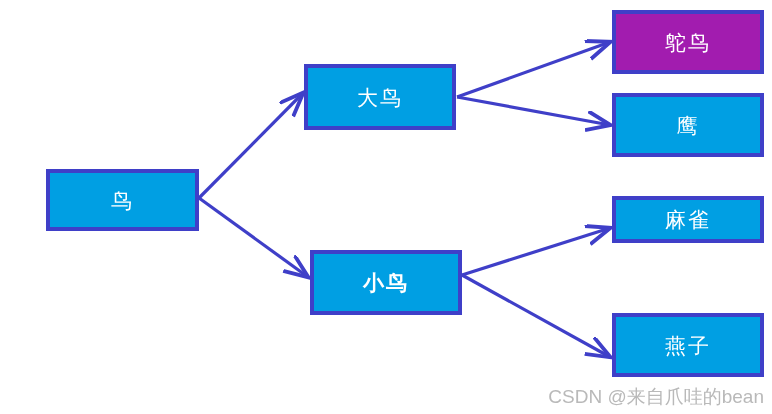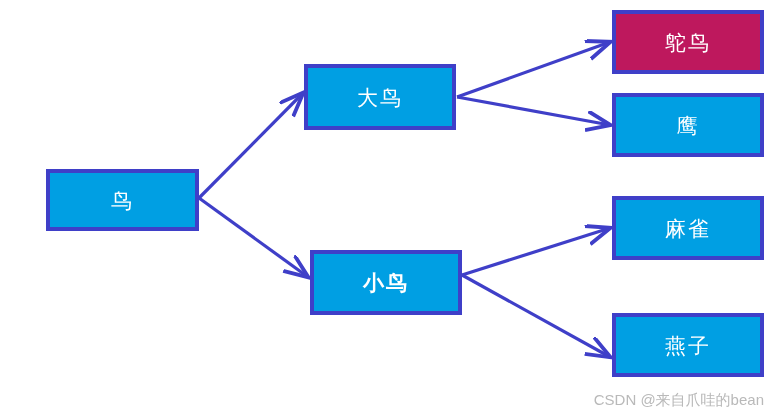--- a/index.html
+++ b/index.html
@@ -40,21 +40,21 @@
     left: 0;
     top: 0;
     width: 772px;
     height: 414px;
     pointer-events: none;
   }
   .watermark {
     position: absolute;
     right: 8px;
     bottom: 4px;
-    font-size: 15px;
+    font-size: 19px;
     color: #b9b9b9;
     white-space: nowrap;
     user-select: none;
   }
 </style>
 </head>
 <body>
 
 <div id="canvas">
 
@@ -77,27 +77,27 @@
   <div id="node-layer">
       <div class="node" style="left: 46px; top: 169px; width: 153px; height: 62px; background: rgb(0, 159, 227); border-color: rgb(63, 63, 200);">
         <span class="node-label">鸟</span>
       </div>
       <div class="node" style="left: 304px; top: 64px; width: 152px; height: 66px; background: rgb(0, 159, 227); border-color: rgb(63, 63, 200);">
         <span class="node-label">大鸟</span>
       </div>
       <div class="node" style="left: 310px; top: 250px; width: 152px; height: 65px; background: rgb(0, 159, 227); border-color: rgb(63, 63, 200); font-weight: bold;">
         <span class="node-label">小鸟</span>
       </div>
-      <div class="node" style="left: 612px; top: 10px; width: 152px; height: 64px; background: #be185d; border-color: rgb(63, 63, 200);">
+      <div class="node" style="left: 612px; top: 10px; width: 152px; height: 64px; background: #a21caf; border-color: rgb(63, 63, 200);">
         <span class="node-label">鸵鸟</span>
       </div>
       <div class="node" style="left: 612px; top: 93px; width: 152px; height: 64px; background: rgb(0, 159, 227); border-color: rgb(63, 63, 200);">
         <span class="node-label">鹰</span>
       </div>
-      <div class="node" style="left: 612px; top: 196px; width: 152px; height: 64px; background: rgb(0, 159, 227); border-color: rgb(63, 63, 200); text-align: center;">
+      <div class="node" style="left: 612px; top: 196px; width: 152px; height: 47px; background: rgb(0, 159, 227); border-color: rgb(63, 63, 200); text-align: center;">
         <span class="node-label">麻雀</span>
       </div>
       <div class="node" style="left: 612px; top: 313px; width: 152px; height: 64px; background: rgb(0, 159, 227); border-color: rgb(63, 63, 200); text-align: right;">
         <span class="node-label">燕子</span>
       </div>
     </div>
 
   <div class="watermark">CSDN @来自爪哇的bean</div>
 </div>
 

